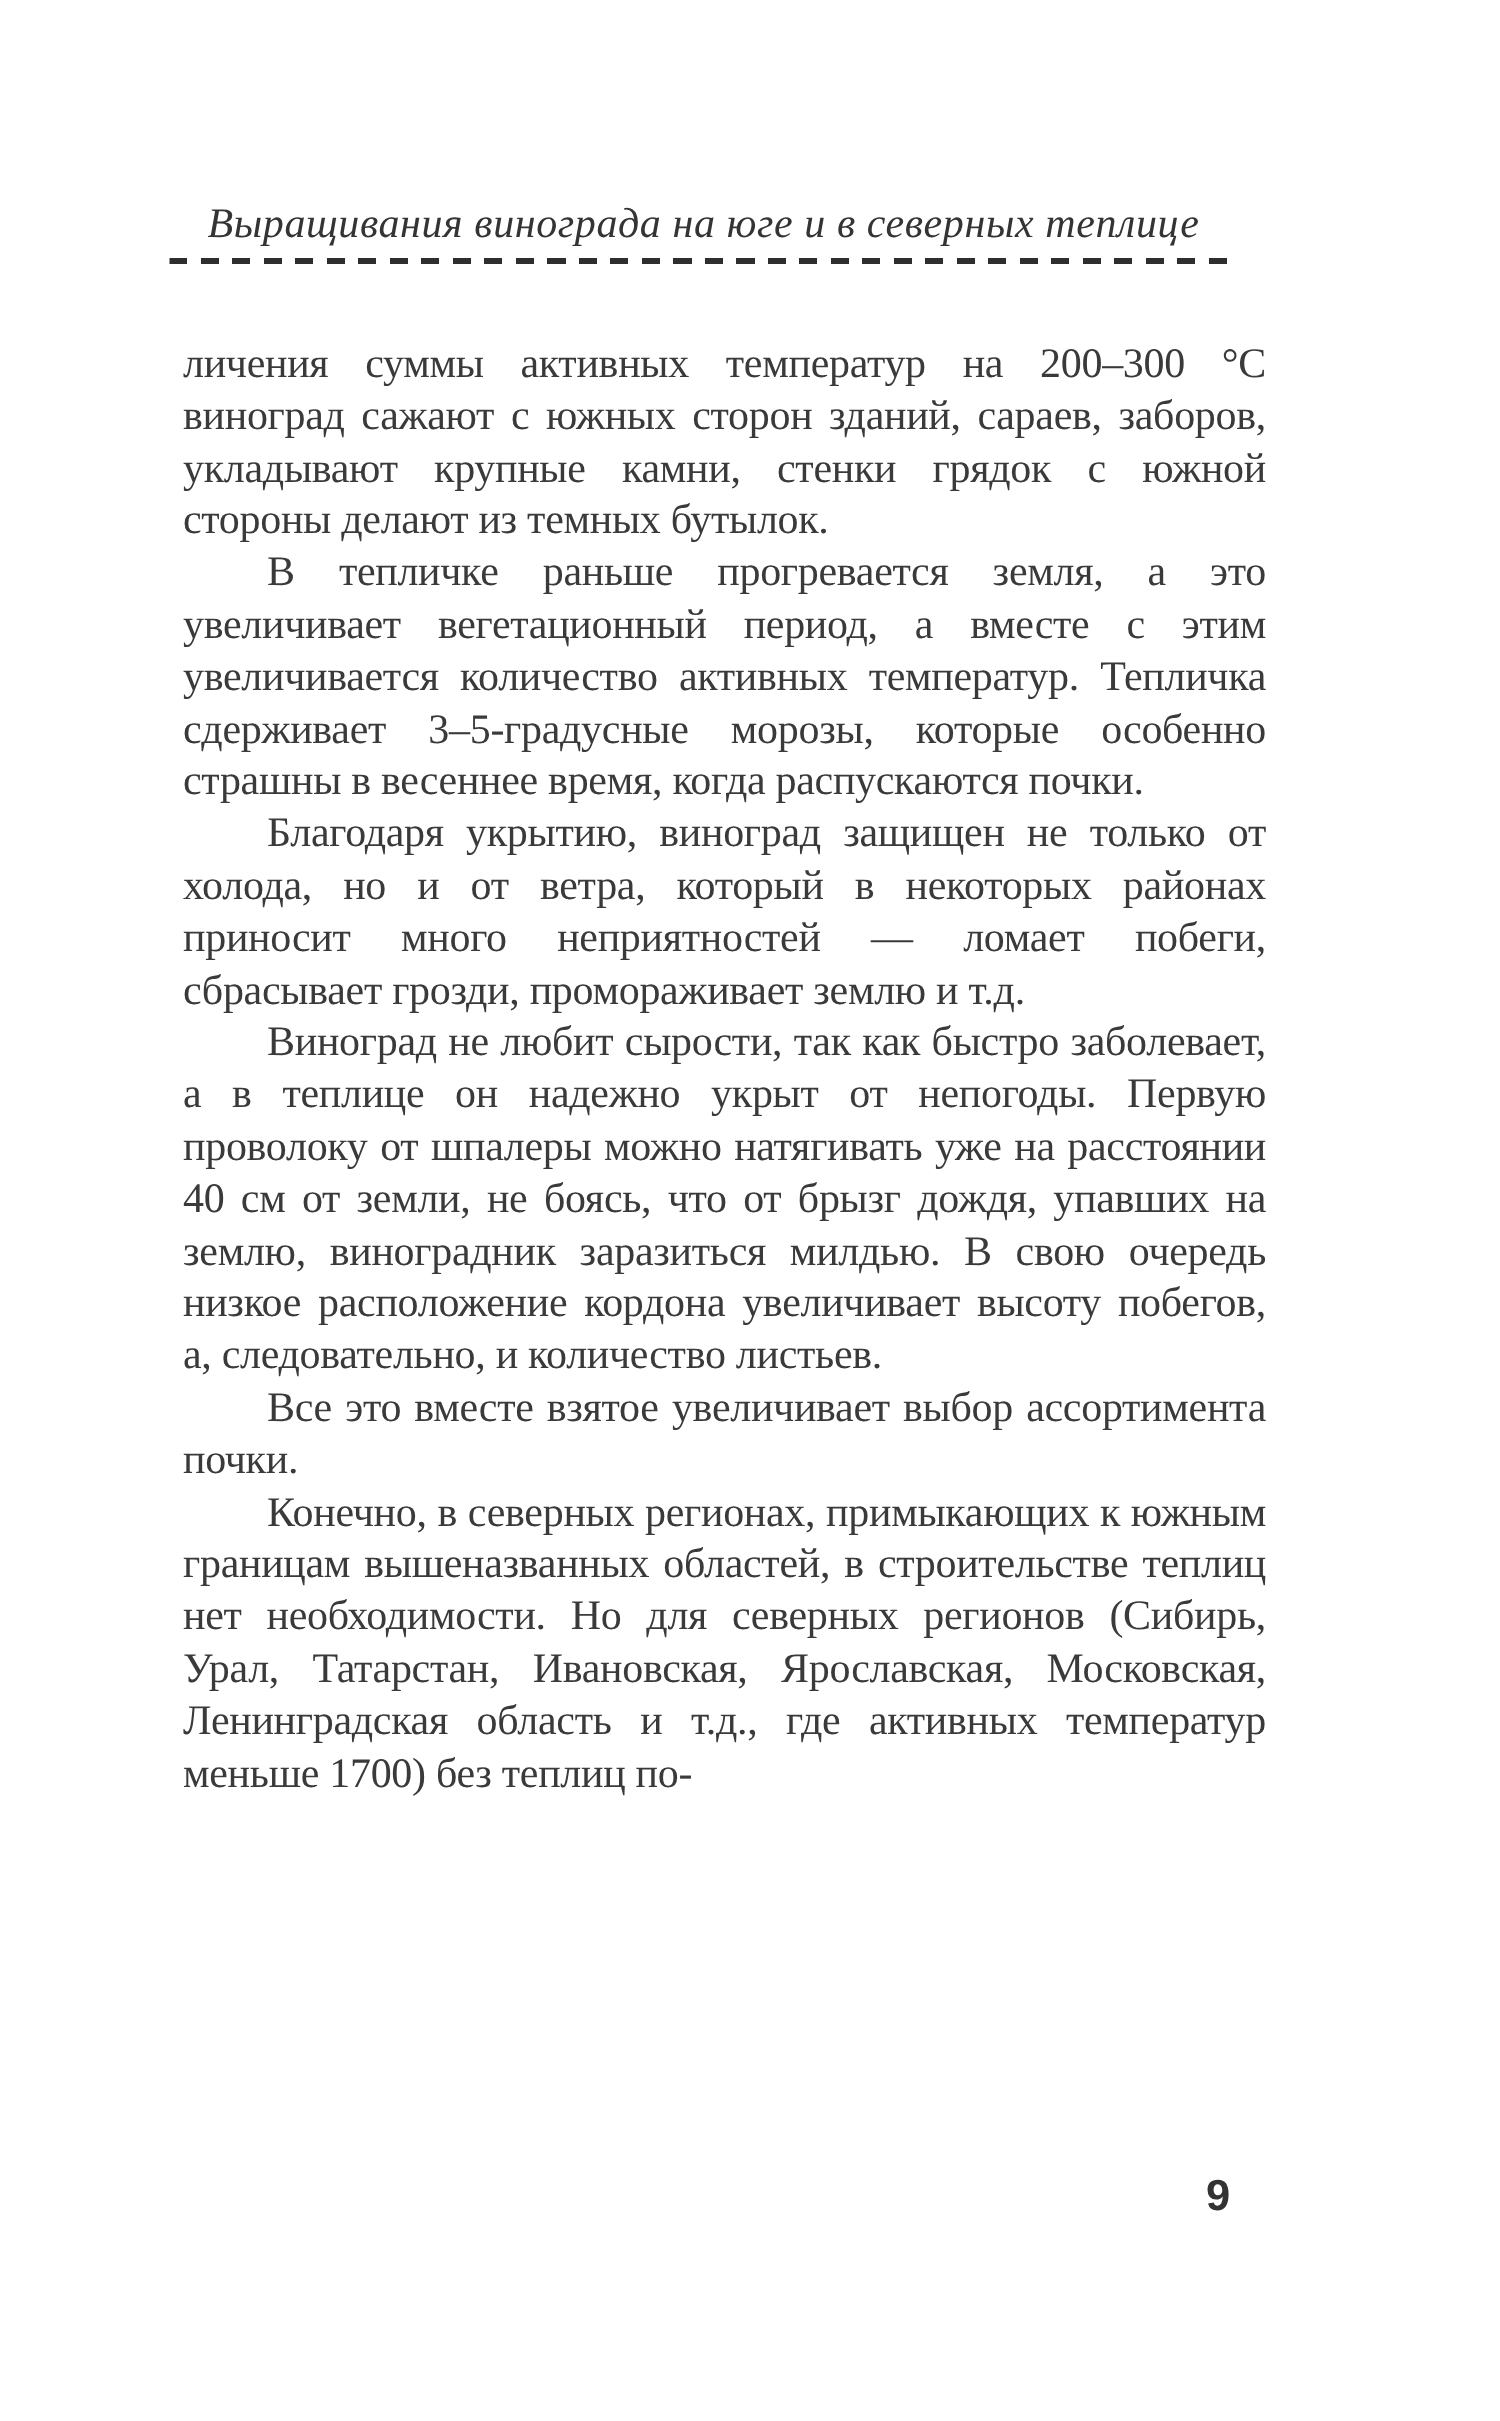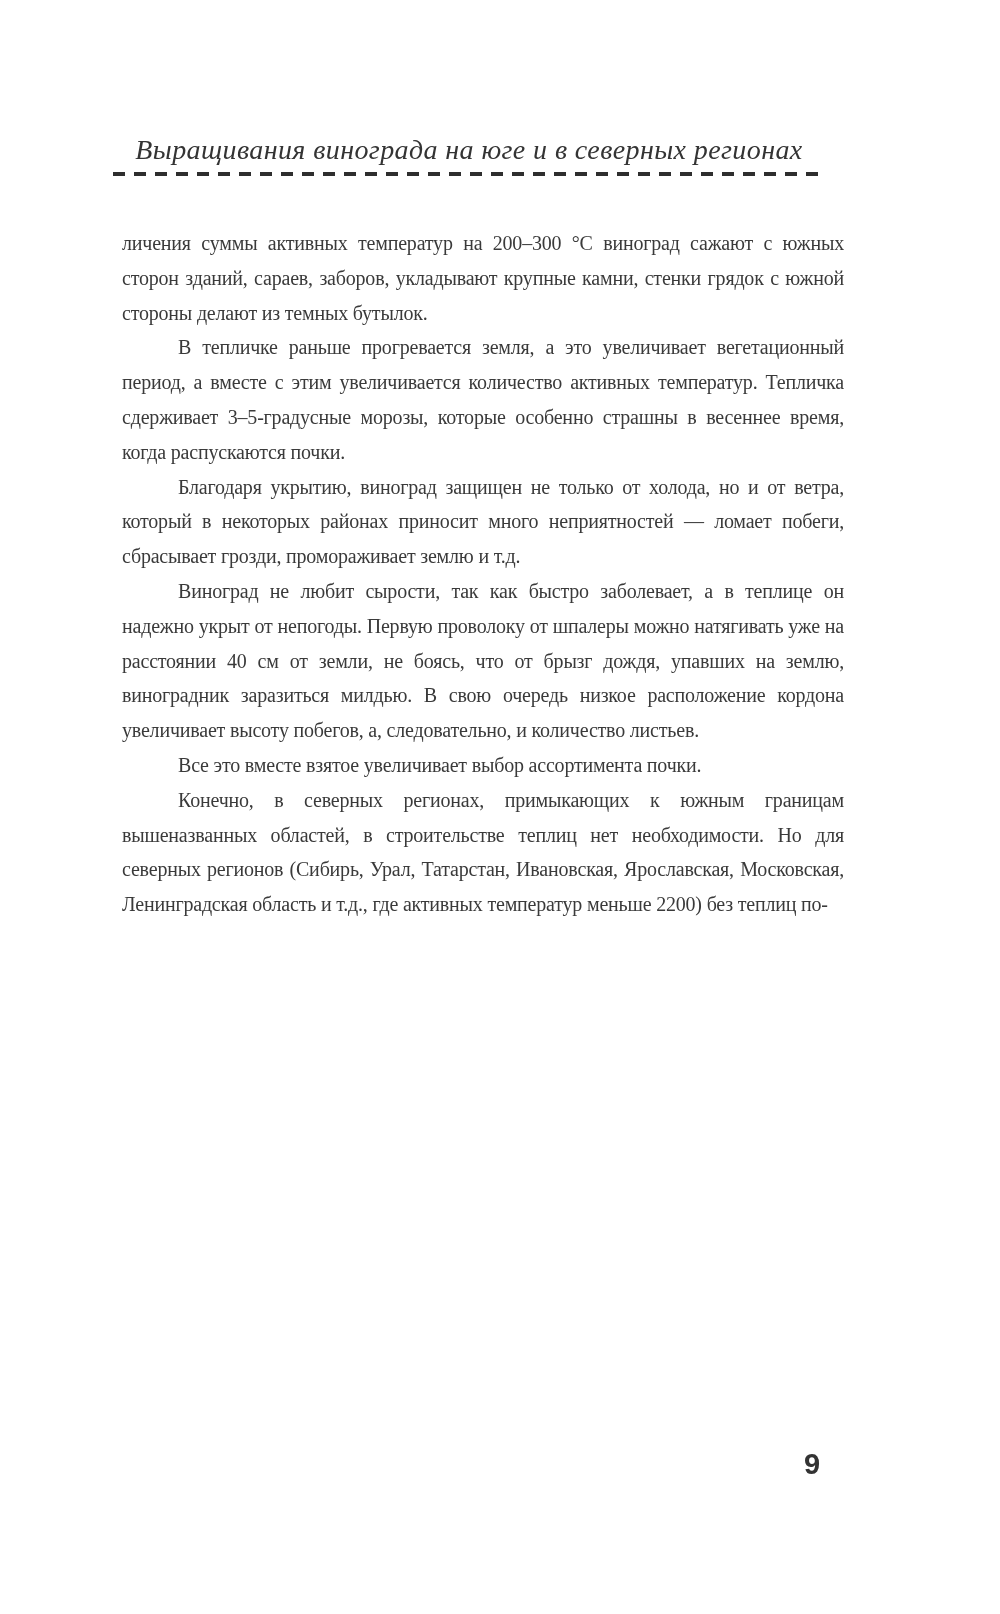--- a/index.html
+++ b/index.html
@@ -33,21 +33,21 @@
   .dashed-rule {
     margin-top: 6px;
     height: 4px;
     background: repeating-linear-gradient(90deg, #2e2e2e 0 12px, transparent 12px 21px);
   }
   .body-text {
     position: absolute;
     top: 226px;
     left: 122px;
     width: 722px;
-    font-size: 20px;
+    font-size: 28px;
     line-height: 34.8px;
     text-align: justify;
     letter-spacing: -0.2px;
   }
   .body-text p {
     margin: 0;
     padding: 0;
   }
   .body-text p.indent {
     text-indent: 56px;
@@ -63,28 +63,28 @@
     font-size: 29px;
     color: #333333;
   }
 </style>
 </head>
 <body>
 
 <div class="page">
 
   <div class="running-header">
-    <div class="running-title">Выращивания винограда на юге и в северных регионах</div>
+    <div class="running-title">Выращивания винограда на юге и в северных теплице</div>
     <div class="dashed-rule"></div>
   </div>
 
   <div class="body-text">
     <p>личения суммы активных температур на 200–300 °С виноград сажают с южных сторон зданий, сараев, заборов, укладывают крупные камни, стенки грядок с южной стороны делают из темных бутылок.</p>
     <p class="indent">В тепличке раньше прогревается земля, а это увеличивает вегетационный период, а вместе с этим увеличивается количество активных температур. Тепличка сдерживает 3–5-градусные морозы, которые особенно страшны в весеннее время, когда распускаются почки.</p>
     <p class="indent">Благодаря укрытию, виноград защищен не только от холода, но и от ветра, который в некоторых районах приносит много неприятностей — ломает побеги, сбрасывает грозди, промораживает землю и т.д.</p>
     <p class="indent">Виноград не любит сырости, так как быстро заболевает, а в теплице он надежно укрыт от непогоды. Первую проволоку от шпалеры можно натягивать уже на расстоянии 40 см от земли, не боясь, что от брызг дождя, упавших на землю, виноградник заразиться милдью. В свою очередь низкое расположение кордона увеличивает высоту побегов, а, следовательно, и количество листьев.</p>
     <p class="indent">Все это вместе взятое увеличивает выбор ассортимента почки.</p>
-    <p class="indent">Конечно, в северных регионах, примыкающих к южным границам вышеназванных областей, в строительстве теплиц нет необходимости. Но для северных регионов (Сибирь, Урал, Татарстан, Ивановская, Ярославская, Московская, Ленинградская область и т.д., где активных температур меньше 2200) без теплиц по-</p>
+    <p class="indent">Конечно, в северных регионах, примыкающих к южным границам вышеназванных областей, в строительстве теплиц нет необходимости. Но для северных регионов (Сибирь, Урал, Татарстан, Ивановская, Ярославская, Московская, Ленинградская область и т.д., где активных температур меньше 1700) без теплиц по-</p>
   </div>
 
   <div class="page-number">9</div>
 
 </div>
 
 </body></html>

